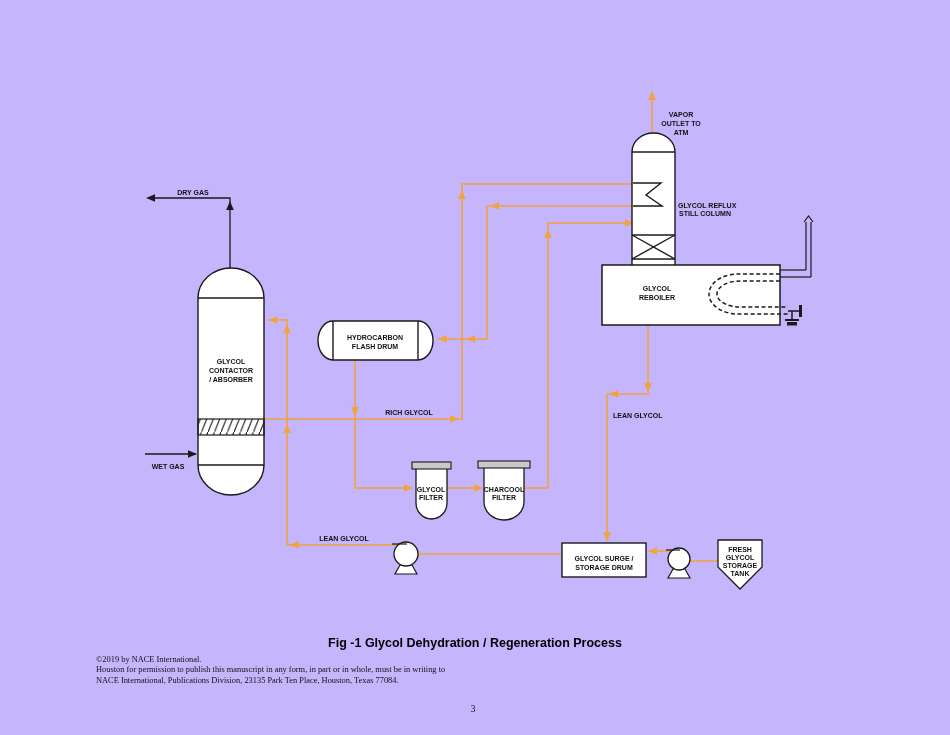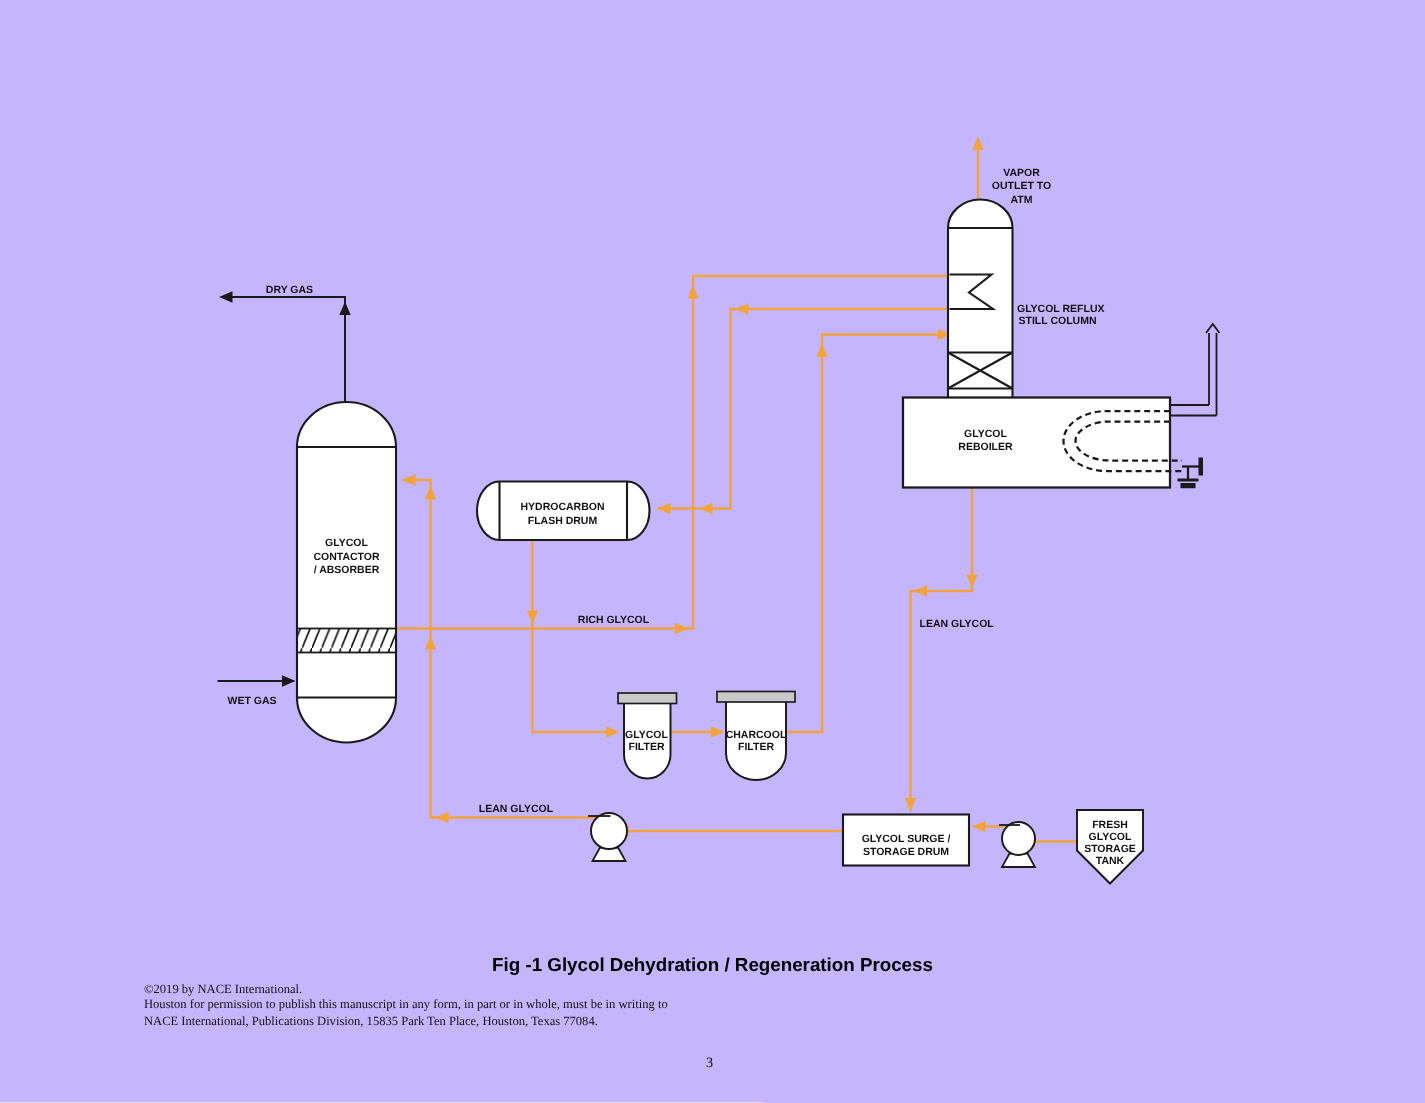--- a/index.html
+++ b/index.html
@@ -194,18 +194,18 @@
   <text class="lbl" text-anchor="middle" x="681" y="117">VAPOR</text>
   <text class="lbl" text-anchor="middle" x="681" y="126">OUTLET TO</text>
   <text class="lbl" text-anchor="middle" x="681" y="135">ATM</text>
 </svg>
 
   <div class="fig-title">Fig -1 Glycol Dehydration / Regeneration Process</div>
 
   <div class="footer">
     <div>©2019 by NACE International.</div>
     <div>Houston for permission to publish this manuscript in any form, in part or in whole, must be in writing to</div>
-    <div>NACE International, Publications Division, 15835 Park Ten Place, Houston, Texas 77084.</div>
+    <div>NACE International, Publications Division, 23135 Park Ten Place, Houston, Texas 77084.</div>
   </div>
 
   <div class="page-num">3</div>
 
 </div>
 
 </body></html>

